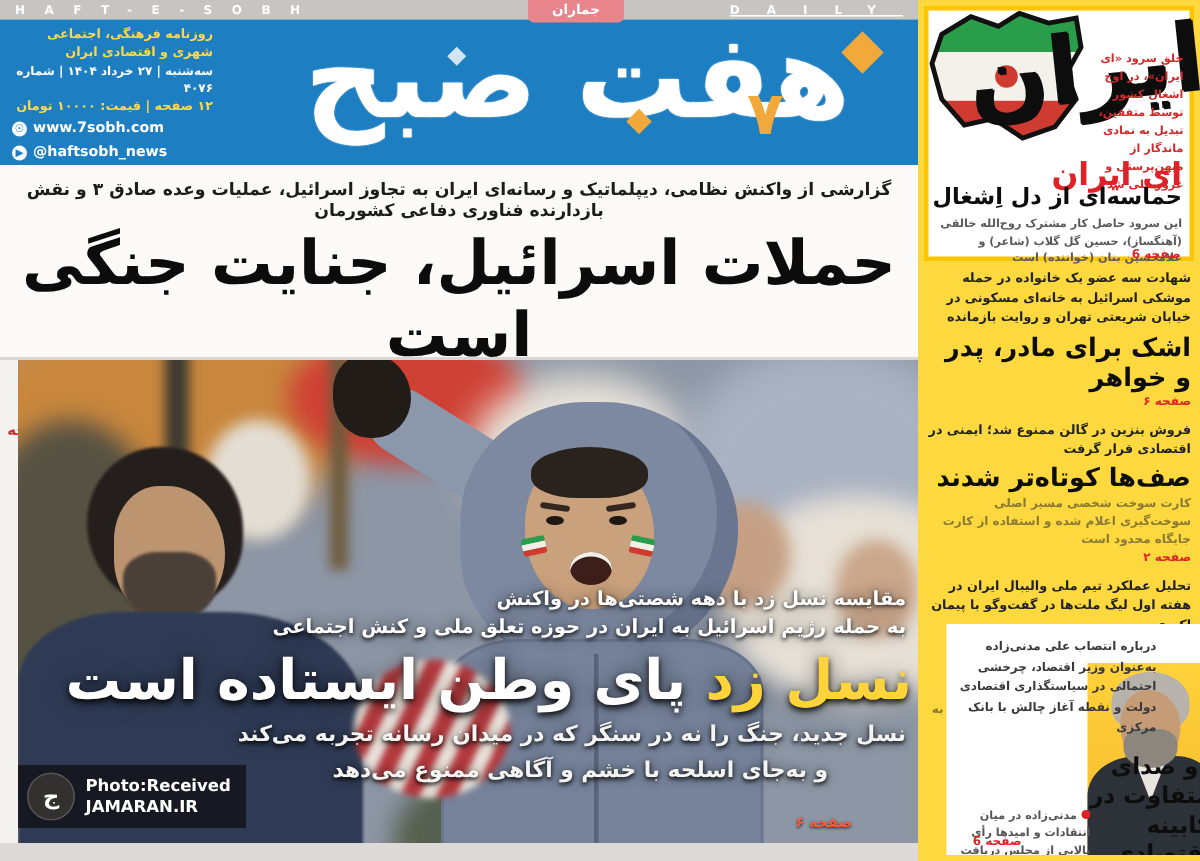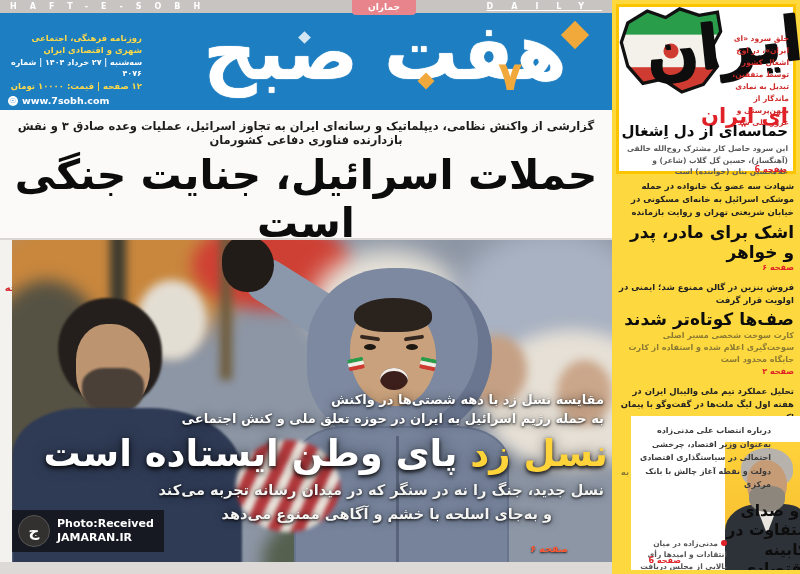--- a/index.html
+++ b/index.html
@@ -11,21 +11,21 @@
     display:flex;justify-content:space-between;align-items:center;padding:0 10px;color:#fff;
     font-size:8px;font-weight:bold;overflow:hidden;}
   .topstrip .l{letter-spacing:13px;}
   .topstrip .r{letter-spacing:18px;text-decoration:underline;}
   .ribbon{position:absolute;left:352px;top:0;width:64px;height:15px;background:#e8858c;
     color:#fff;font-size:9px;font-weight:bold;text-align:center;line-height:15px;
     border-radius:0 0 4px 4px;z-index:5;}
 
   
   .masthead{position:absolute;left:0;top:13px;width:612px;height:97px;background:#1d7ec2;overflow:hidden;}
-  .mh-info{position:absolute;right:470px;left:8px;top:19px;direction:rtl;text-align:right;color:#fff;line-height:1.45;}
+  .mh-info{position:absolute;right:470px;left:8px;top:4px;direction:rtl;text-align:right;color:#fff;line-height:1.45;}
   .mh-info .y{color:#fbd94a;font-size:8.5px;font-weight:bold;}
   .mh-info .w{color:#fff;font-size:8px;font-weight:bold;}
   .mh-soc{direction:ltr;text-align:left;font-size:9.5px;font-weight:bold;color:#fff;margin-top:2px;display:flex;align-items:center;gap:4px;}
   .mh-soc .ic{display:inline-block;width:10px;height:10px;border-radius:50%;background:#fff;color:#1d7ec2;
     font-size:7px;line-height:10px;text-align:center;font-weight:bold;}
   .logo{position:absolute;left:160px;top:-4px;width:450px;text-align:center;color:#fff;
     font-size:74px;font-weight:900;direction:rtl;letter-spacing:-4px;
     text-shadow:0 0 1px #fff;transform:scaleY(1.05);}
   .dia{position:absolute;background:#f2a93b;transform:rotate(45deg);}
   .d1{left:565px;top:12px;width:20px;height:20px;}
@@ -251,21 +251,21 @@
       <div class="ib-page">صفحه 6</div>
     </div>
 
     <div class="yitems">
       <div class="yitem">
         <div class="yk">شهادت سه عضو یک خانواده در حمله موشکی اسرائیل به خانه‌ای مسکونی در خیابان شریعتی تهران و روایت بازمانده</div>
         <div class="yh">اشک برای مادر، پدر و خواهر</div>
         <div class="yp">صفحه ۶</div>
       </div>
       <div class="yitem">
-        <div class="yk">فروش بنزین در گالن ممنوع شد؛ ایمنی در اولویت قرار گرفت</div>
+        <div class="yk">فروش بنزین در گالن ممنوع شد؛ ایمنی در اقتصادی قرار گرفت</div>
         <div class="yh">صف‌ها کوتاه‌تر شدند</div>
         <div class="ys">کارت سوخت شخصی مسیر اصلی سوخت‌گیری اعلام شده و استفاده از کارت جایگاه محدود است</div>
         <div class="yp">صفحه ۲</div>
       </div>
       <div class="yitem">
         <div class="yk">تحلیل عملکرد تیم ملی والیبال ایران در هفته اول لیگ ملت‌ها در گفت‌وگو با پیمان اکبری</div>
         <div class="yh">باخت امروز، برد فرداست</div>
         <div class="ys">تیم یکدست و بدون ستاره‌ای داریم و بازی به بازی بهتر شده‌ایم</div>
         <div class="yp">صفحه ۷</div>
       </div>

